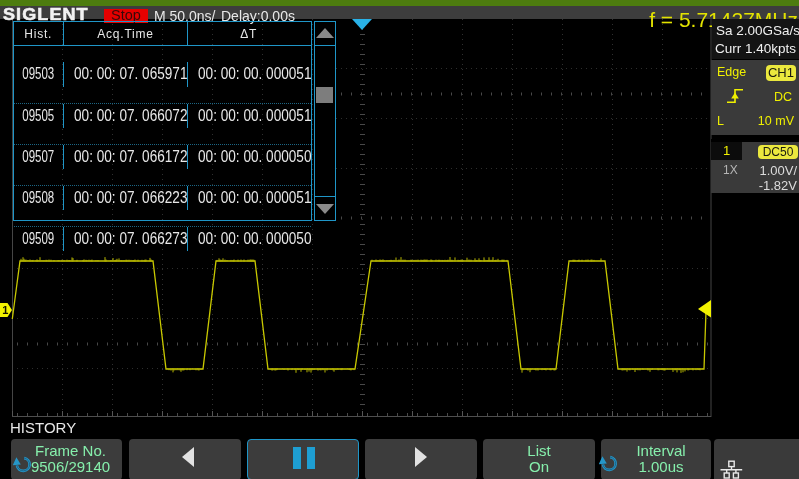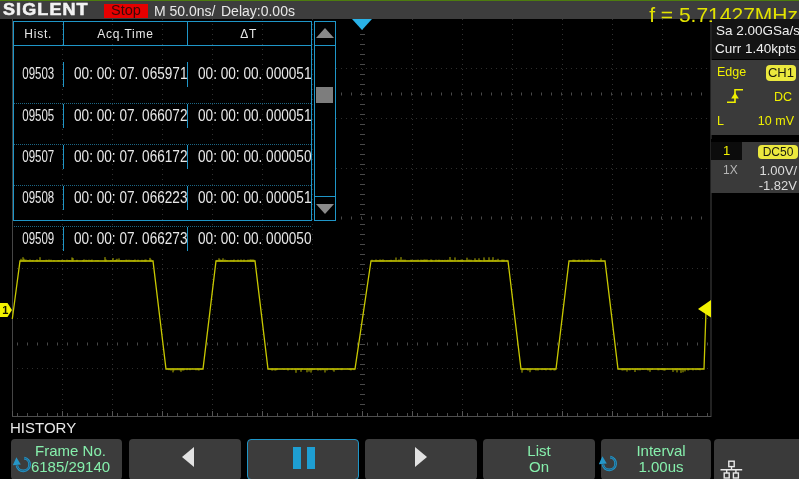--- a/index.html
+++ b/index.html
@@ -1,21 +1,21 @@
 <!DOCTYPE html>
 <html><head><meta charset="utf-8">
 <style>
 * { margin:0; padding:0; box-sizing:border-box; }
 html,body { width:799px; height:479px; background:#000; overflow:hidden;
   font-family:"Liberation Sans", sans-serif; }
 #screen { position:relative; width:799px; height:479px; background:#000; }
 
 
 #topbar { position:absolute; left:0; top:0; width:799px; height:19px;
-  background:#3d3d3d; border-top:1px solid #4d7c0f; }
+  background:#3d3d3d; border-top:6px solid #4d7c0f; }
 #logo { position:absolute; left:3px; top:0px; color:#f2f2f2; font-size:18px;
   font-weight:bold; letter-spacing:1.1px; -webkit-text-stroke:0.6px #f2f2f2;
   transform:scaleY(0.88); transform-origin:top; }
 #stopbox { position:absolute; left:104px; top:3px; width:44px; height:14px;
   background:#e60000; color:#380909; font-size:14.5px;
   text-align:center; line-height:13px; }
 .tbt { position:absolute; top:2px; color:#e8e8e8; font-size:14px; }
 #ftext { position:absolute; right:1px; top:2px; color:#e3e300; font-size:21px; }
 
 
@@ -186,21 +186,21 @@
 
   <div id="historylbl">HISTORY</div>
 
   <div class="mbtn" id="mb1" style="left:11px;width:111px;">
     <svg style="position:absolute;left:2px;top:15px;" width="20" height="20" viewBox="0 0 20 20">
       <path d="M11.2,4.15 A6.4,6.4 0 1 1 3.9,11.4" fill="none" stroke="#2596c8" stroke-width="2.7"></path>
       <path d="M11.2,4.15 A6.4,6.4 0 1 1 3.9,11.4" fill="none" stroke="#16587c" stroke-width="0.8"></path>
       <polygon points="3.4,3.3 -0.2,11.3 7.8,10.4" fill="#2596c8"></polygon>
     </svg>
     <div class="bl1" style="left:8px;">Frame No.</div>
-    <div class="bl2" style="left:8px;">6185/29140</div>
+    <div class="bl2" style="left:8px;">9506/29140</div>
   </div>
   <div class="mbtn" id="mb2" style="left:129px;width:112px;">
     <div class="tri-l" style="left:53px;top:8px;"></div>
   </div>
   <div class="mbtn" id="mb3" style="left:247px;width:112px;">
     <div class="pbar" style="left:45px;"></div>
     <div class="pbar" style="left:59px;"></div>
   </div>
   <div class="mbtn" id="mb4" style="left:365px;width:112px;">
     <div class="tri-r" style="left:50px;top:8px;"></div>

